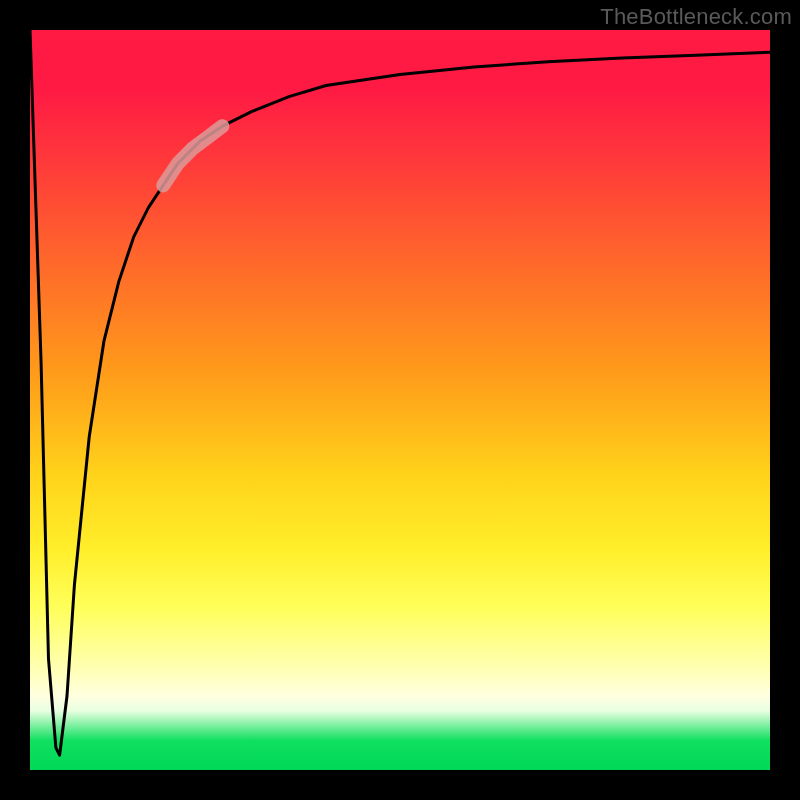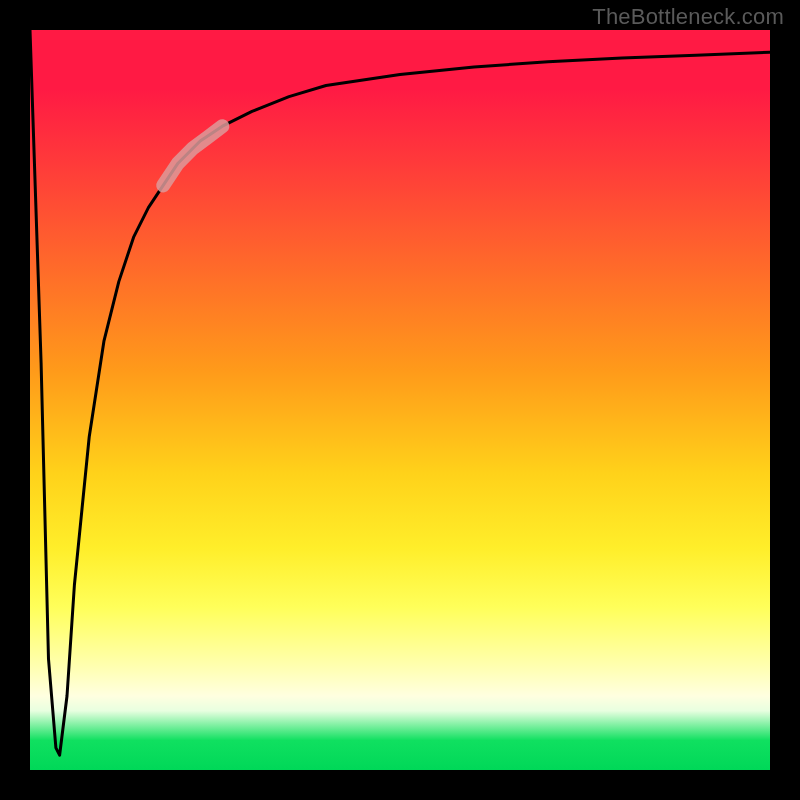--- a/index.html
+++ b/index.html
@@ -35,21 +35,21 @@
       #ffffb0 86%,
       #ffffe0 90%,
       #e8ffe0 92%,
       #10e060 96%,
       #00d858 100%
     );
   }
   .watermark {
     position: absolute;
     top: 4px;
-    right: 16px;
+    right: 8px;
     color: #5a5a5a;
     font-size: 22px;
     font-weight: 500;
     letter-spacing: 0.2px;
     user-select: none;
   }
   svg.curve {
     position: absolute;
     left: 0;
     top: 0;

